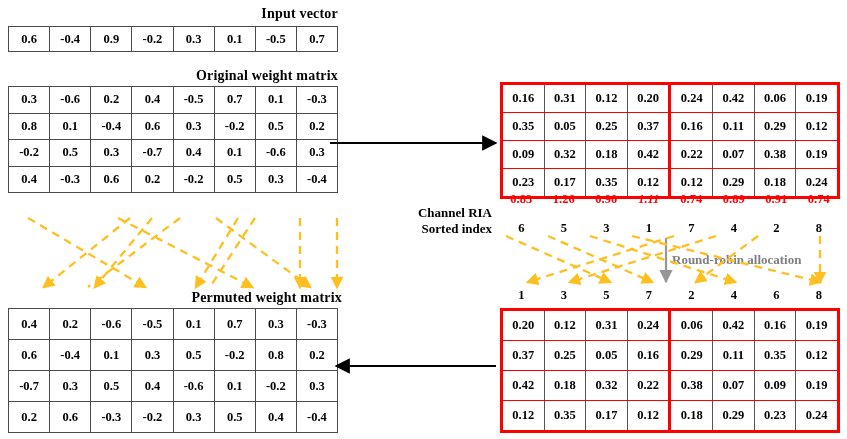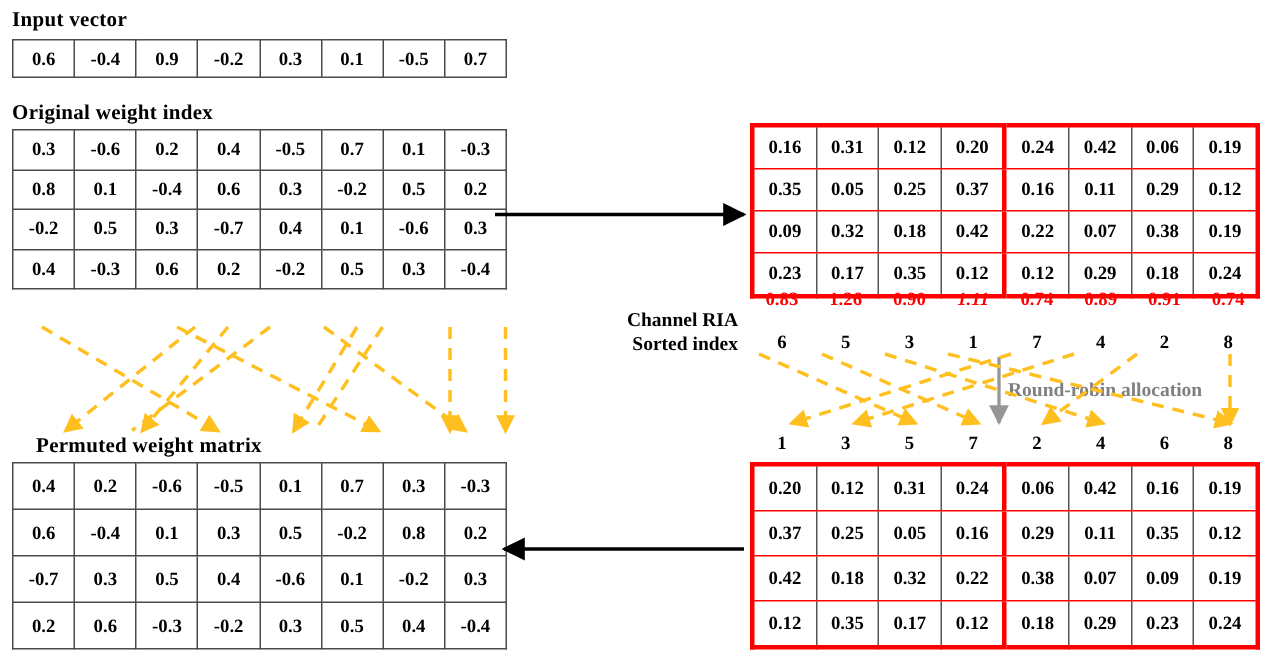--- a/index.html
+++ b/index.html
@@ -1,20 +1,20 @@
 <!DOCTYPE html>
 <html><head>
 <meta charset="utf-8">
 <style>
   html,body{margin:0;padding:0;background:#ffffff;}
   body{width:847px;height:439px;position:relative;overflow:hidden;
        font-family:"Liberation Serif", serif;color:#000;}
   .stage{position:absolute;left:0;top:0;width:847px;height:439px;}
 
-  .title{position:absolute;font-weight:bold;font-size:14px;text-align:left;
+  .title{position:absolute;font-weight:bold;font-size:14px;text-align:right;
          white-space:nowrap;letter-spacing:.2px;}
 
   
   table.mx{position:absolute;border-collapse:collapse;table-layout:fixed;background:#fff;}
   table.mx td{text-align:center;vertical-align:middle;font-weight:bold;
               font-size:12.5px;padding:0;}
 
   
   .plain td{border:1px solid #4a4a4a;}
   .plain{border:1px solid #2b2b2b;}
@@ -57,21 +57,21 @@
           <td style="width: 12.5%;">0.9</td>
           <td style="width: 12.5%;">-0.2</td>
           <td style="width: 12.5%;">0.3</td>
           <td style="width: 12.5%;">0.1</td>
           <td style="width: 12.5%;">-0.5</td>
           <td style="width: 12.5%;">0.7</td>
         </tr>
       </tbody>
     </table>
 
-  <div class="title" style="left:8px;top:68px;width:330px;">Original weight index</div>
+  <div class="title" style="left:8px;top:68px;width:330px;">Original weight matrix</div>
   <table class="mx plain" id="t-orig" style="left:8px;top:86px;width:330px;height:107px;">
       <tbody>
         <tr>
           <td style="width: 12.5%;">0.3</td>
           <td style="width: 12.5%;">-0.6</td>
           <td style="width: 12.5%;">0.2</td>
           <td style="width: 12.5%;">0.4</td>
           <td style="width: 12.5%;">-0.5</td>
           <td style="width: 12.5%;">0.7</td>
           <td style="width: 12.5%;">0.1</td>
@@ -103,21 +103,21 @@
           <td style="width: 12.5%;">0.6</td>
           <td style="width: 12.5%;">0.2</td>
           <td style="width: 12.5%;">-0.2</td>
           <td style="width: 12.5%;">0.5</td>
           <td style="width: 12.5%;">0.3</td>
           <td style="width: 12.5%;">-0.4</td>
         </tr>
       </tbody>
     </table>
 
-  <div class="title" style="left:24px;top:290px;width:330px;">Permuted weight matrix</div>
+  <div class="title" style="left:12px;top:290px;width:330px;">Permuted weight matrix</div>
   <table class="mx plain" id="t-perm-w" style="left:8px;top:308px;width:330px;height:125px;">
       <tbody>
         <tr>
           <td style="width: 12.5%;">0.4</td>
           <td style="width: 12.5%;">0.2</td>
           <td style="width: 12.5%;">-0.6</td>
           <td style="width: 12.5%;">-0.5</td>
           <td style="width: 12.5%;">0.1</td>
           <td style="width: 12.5%;">0.7</td>
           <td style="width: 12.5%;">0.3</td>

